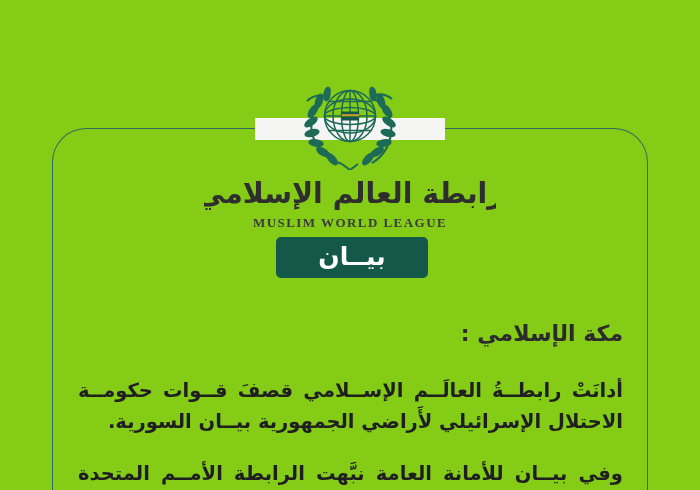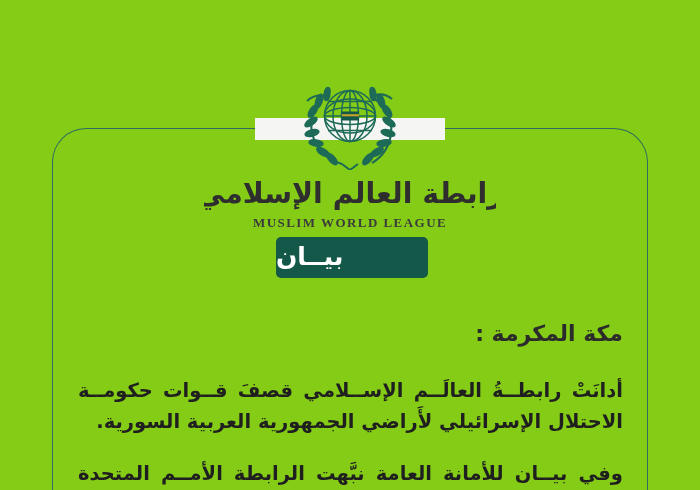--- a/index.html
+++ b/index.html
@@ -82,21 +82,21 @@
   .badge {
     position: absolute;
     left: 276px;
     top: 237px;
     width: 152px;
     height: 41px;
     background: #14584a;
     border-radius: 5px;
     display: flex;
     align-items: center;
-    justify-content: flex-end;
+    justify-content: center;
   }
   .badge-label {
     color: #ffffff;
     font-size: 25px;
     font-weight: 700;
     letter-spacing: 2px;
     line-height: 1;
     font-family: "DejaVu Sans", "Liberation Sans", sans-serif;
     transform: translateY(-1px);
   }
@@ -203,18 +203,18 @@
     </svg>
 
     <div class="wordmark-en">MUSLIM WORLD LEAGUE</div>
   </div>
 
   <div class="badge">
     <span class="badge-label">بيــان</span>
   </div>
 
   <div class="body-area">
-    <div class="dateline">مكة المكرمة :</div>
-    <div class="para">أدانَتْ رابطــةُ العالَــم الإســلامي قصفَ قــوات حكومــة الاحتلال الإسرائيلي لأَراضي الجمهورية العربية السورية.</div>
+    <div class="dateline">مكة الإسلامي :</div>
+    <div class="para">أدانَتْ رابطــةُ العالَــم الإســلامي قصفَ قــوات حكومــة الاحتلال الإسرائيلي لأَراضي الجمهورية بيــان السورية.</div>
     <div class="para clipped">وفي بيــان للأمانة العامة نبَّهت الرابطة الأمــم المتحدة إلى خطـورة</div>
   </div>
 
 </div>
 
 </body></html>

